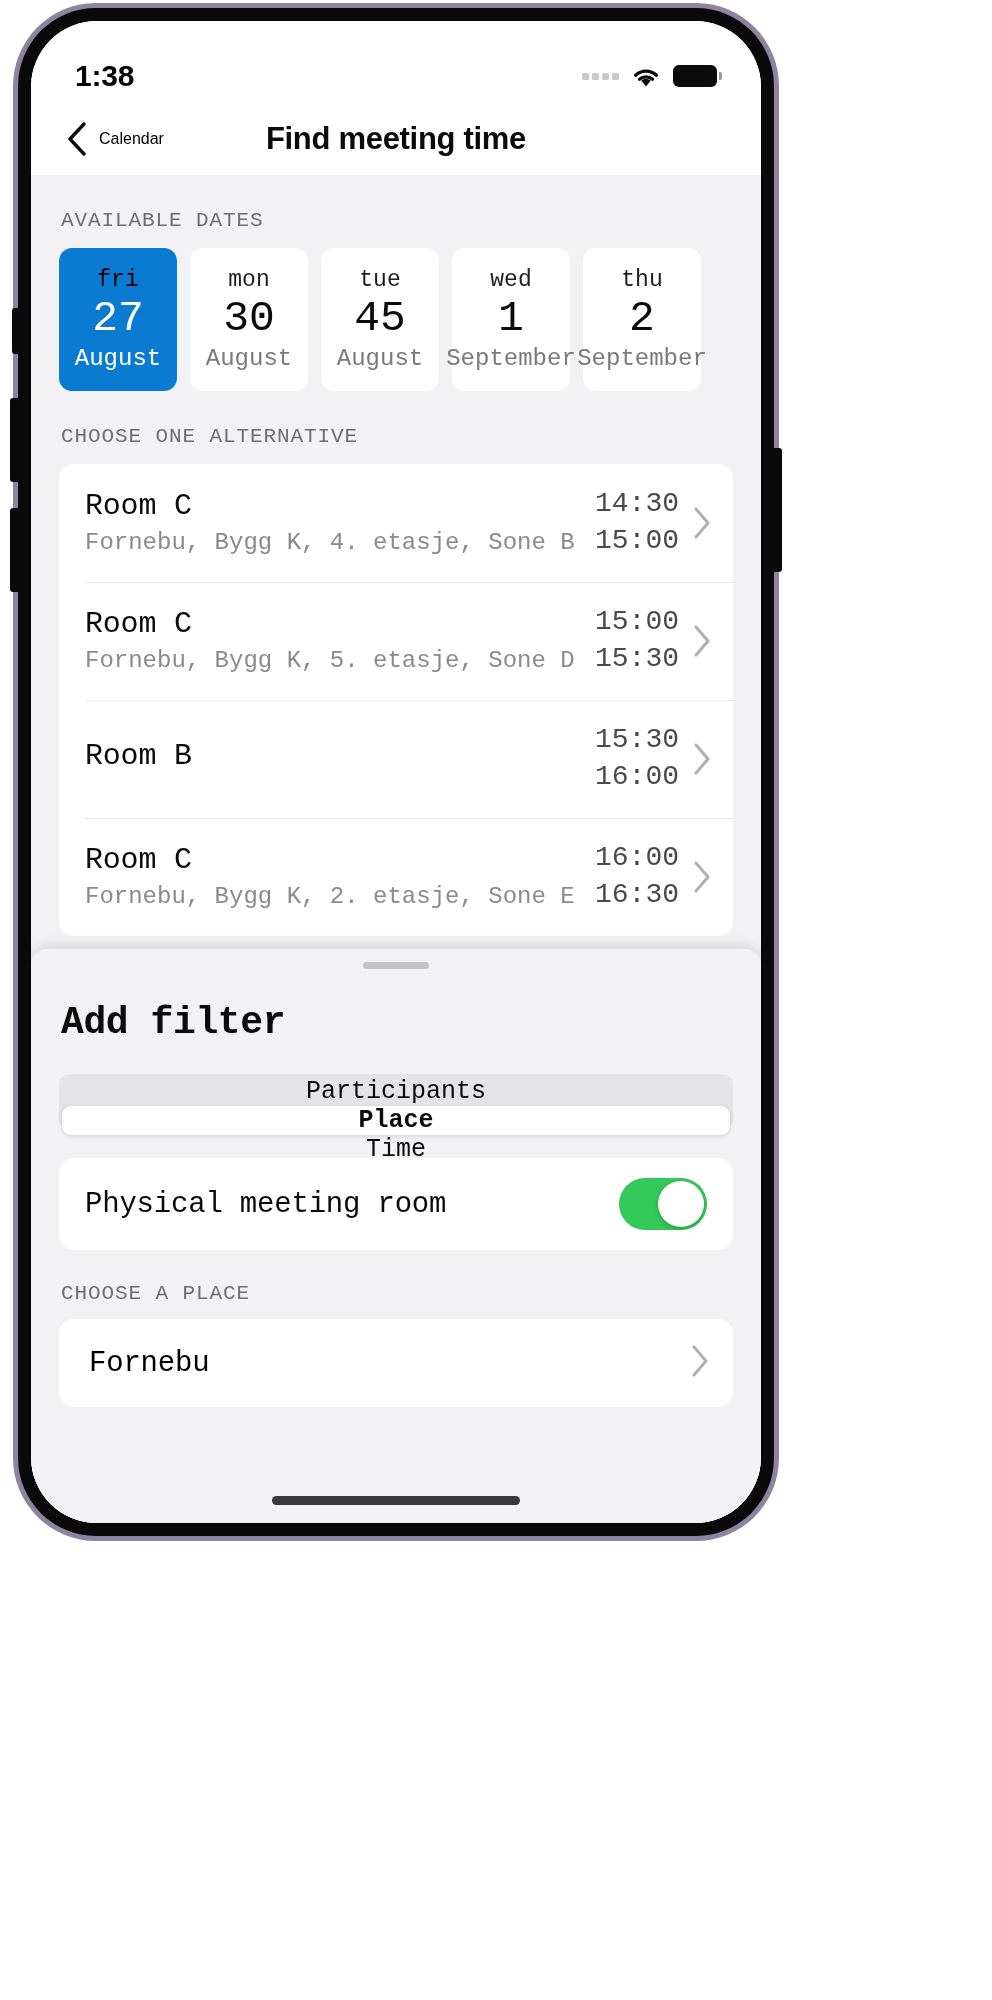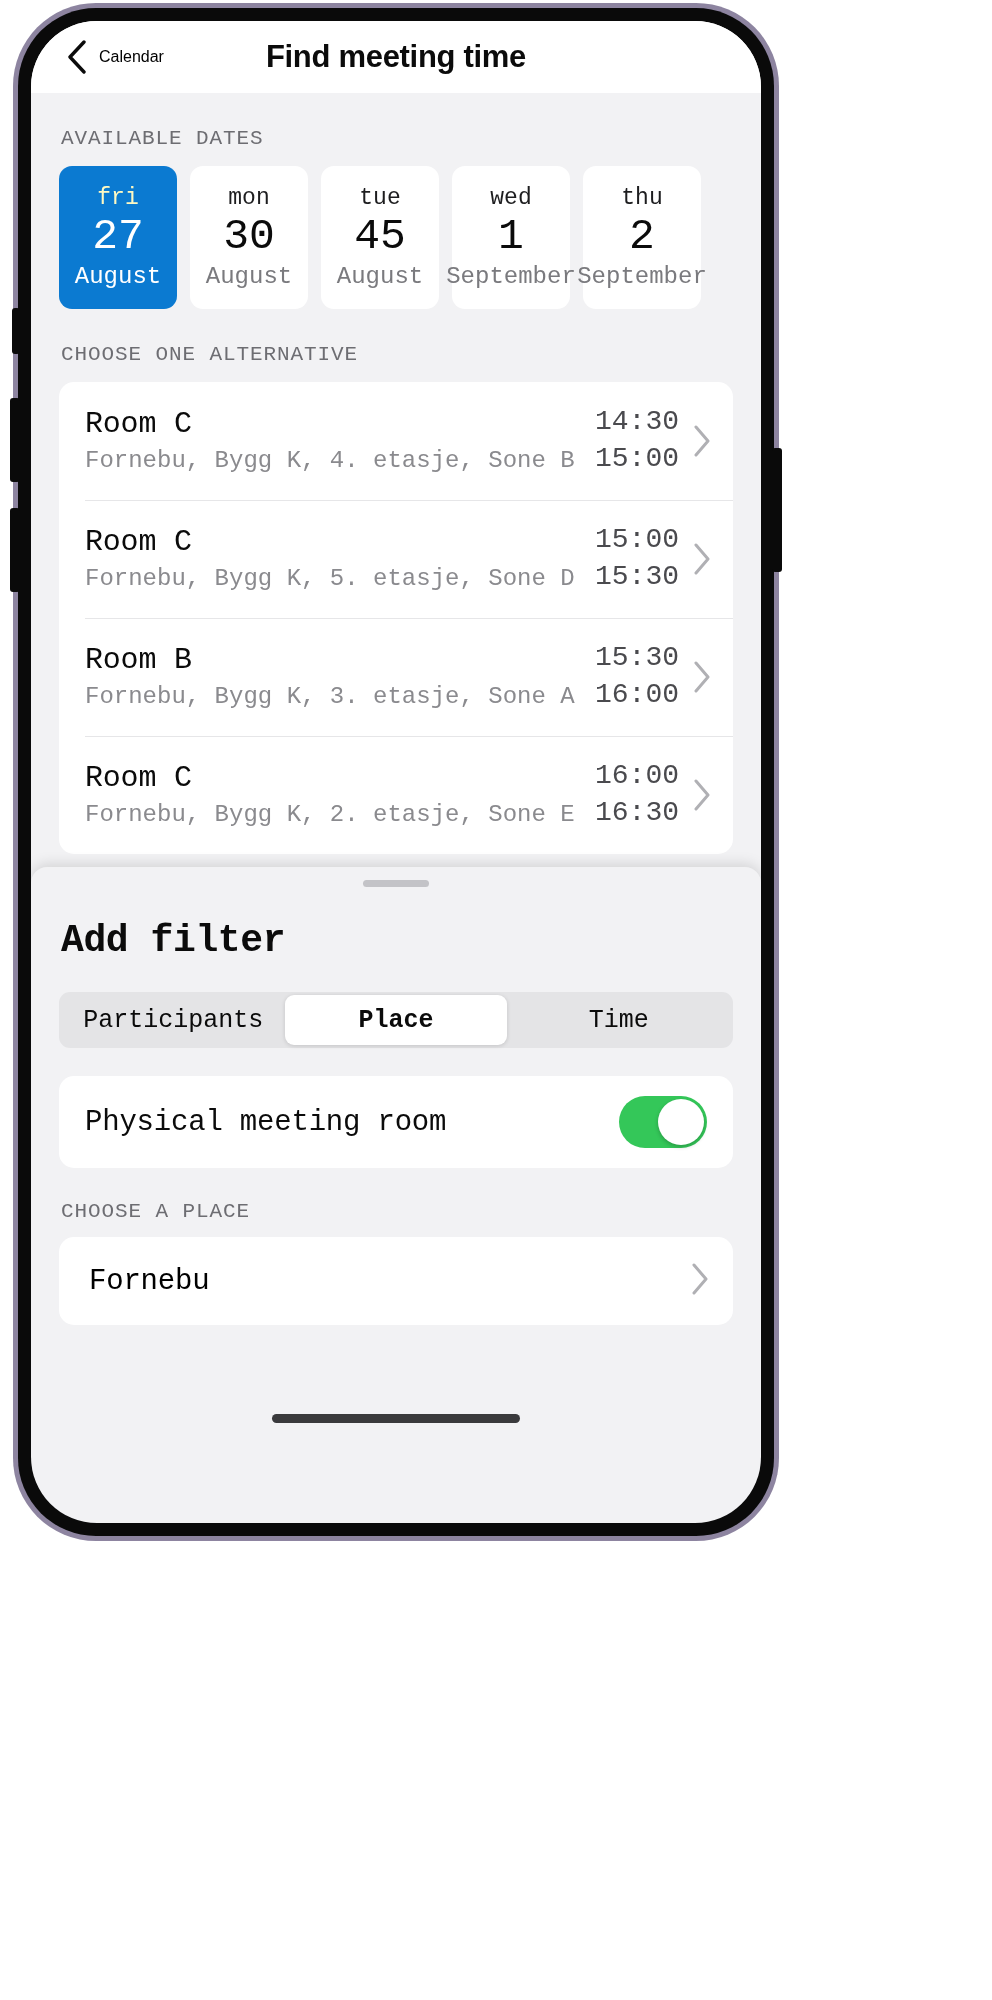--- a/index.html
+++ b/index.html
@@ -154,21 +154,21 @@
     align-items: center;
     justify-content: center;
     gap: 2px;
     cursor: pointer;
   }
   .date-card.selected { background: #0b7ad1; }
   .date-dow {
     font-size: 23px;
     color: #1d1d1f;
   }
-  .date-card.selected .date-dow { color: #fef9c3; }
+  .date-card.selected .date-dow { color: #000000; }
   .date-day {
     font-size: 43px;
     color: #0b0b0b;
     line-height: 1.1;
   }
   .date-card.selected .date-day { color: #ffffff; }
   .date-month {
     font-size: 24px;
     color: #7a7a7e;
     white-space: nowrap;
@@ -246,20 +246,21 @@
   }
 
   
   #segmented {
     display: flex;
     margin: 30px 28px 0 28px;
     background: #e4e4e6;
     border-radius: 11px;
     padding: 3px;
     height: 56px;
+    flex-direction: column;
   }
   .seg-item {
     flex: 1 1 0;
     display: flex;
     align-items: center;
     justify-content: center;
     font-size: 25px;
     color: #0b0b0b;
     border-radius: 9px;
     cursor: pointer;
@@ -346,20 +347,39 @@
 <body>
 
 <div id="device-frame">
   <div class="side-btn left1"></div>
   <div class="side-btn left2"></div>
   <div class="side-btn left3"></div>
   <div class="side-btn right1"></div>
 
   <div id="screen">
 
+    <div id="status-bar">
+      <div id="status-time">1:38</div>
+      <div id="status-icons">
+        <span class="signal-dots">
+          <i></i>
+            <i></i>
+            <i></i>
+            <i></i>
+        </span>
+        <span>
+          <svg class="wifi-ico" width="32" height="23" viewBox="0 0 32 23">
+            <path d="M16 21.5 L11.2 15.6 a7.6 7.6 0 0 1 9.6 0 Z" fill="#0b0b0b"></path>
+            <path d="M5.6 10.2 a15.2 15.2 0 0 1 20.8 0" stroke="#0b0b0b" stroke-width="3.4" fill="none" stroke-linecap="round"></path>
+            <path d="M9.4 14.3 a10 10 0 0 1 13.2 0" stroke="#0b0b0b" stroke-width="3.2" fill="none" stroke-linecap="round"></path>
+          </svg>
+        </span>
+        <span class="battery"></span>
+      </div>
+    </div>
 
     <div id="nav-bar">
       <div id="back-link">
         <span>
           <svg id="back-chevron" width="20" height="34" viewBox="0 0 20 34">
             <path d="M17 2 L3 17 L17 32" stroke="#0b0b0b" stroke-width="3.4" fill="none" stroke-linecap="round" stroke-linejoin="round"></path>
           </svg>
         </span>
         <span>Calendar</span>
       </div>
@@ -427,21 +447,20 @@
           </div>
           <span>
             <svg class="row-chevron" width="18" height="32" viewBox="0 0 18 32">
               <path d="M3 2 L15 16 L3 30" stroke="#b0b0b4" stroke-width="3" fill="none" stroke-linecap="round" stroke-linejoin="round"></path>
             </svg>
           </span>
         </div>
         <div class="alt-row">
           <div class="alt-main">
             <div class="alt-title">Room B</div>
-            <div class="alt-sub">Fornebu, Bygg K, 3. etasje, Sone A</div>
           </div>
           <div class="alt-times">
             <div class="alt-time">15:30</div>
             <div class="alt-time">16:00</div>
           </div>
           <span>
             <svg class="row-chevron" width="18" height="32" viewBox="0 0 18 32">
               <path d="M3 2 L15 16 L3 30" stroke="#b0b0b4" stroke-width="3" fill="none" stroke-linecap="round" stroke-linejoin="round"></path>
             </svg>
           </span>

